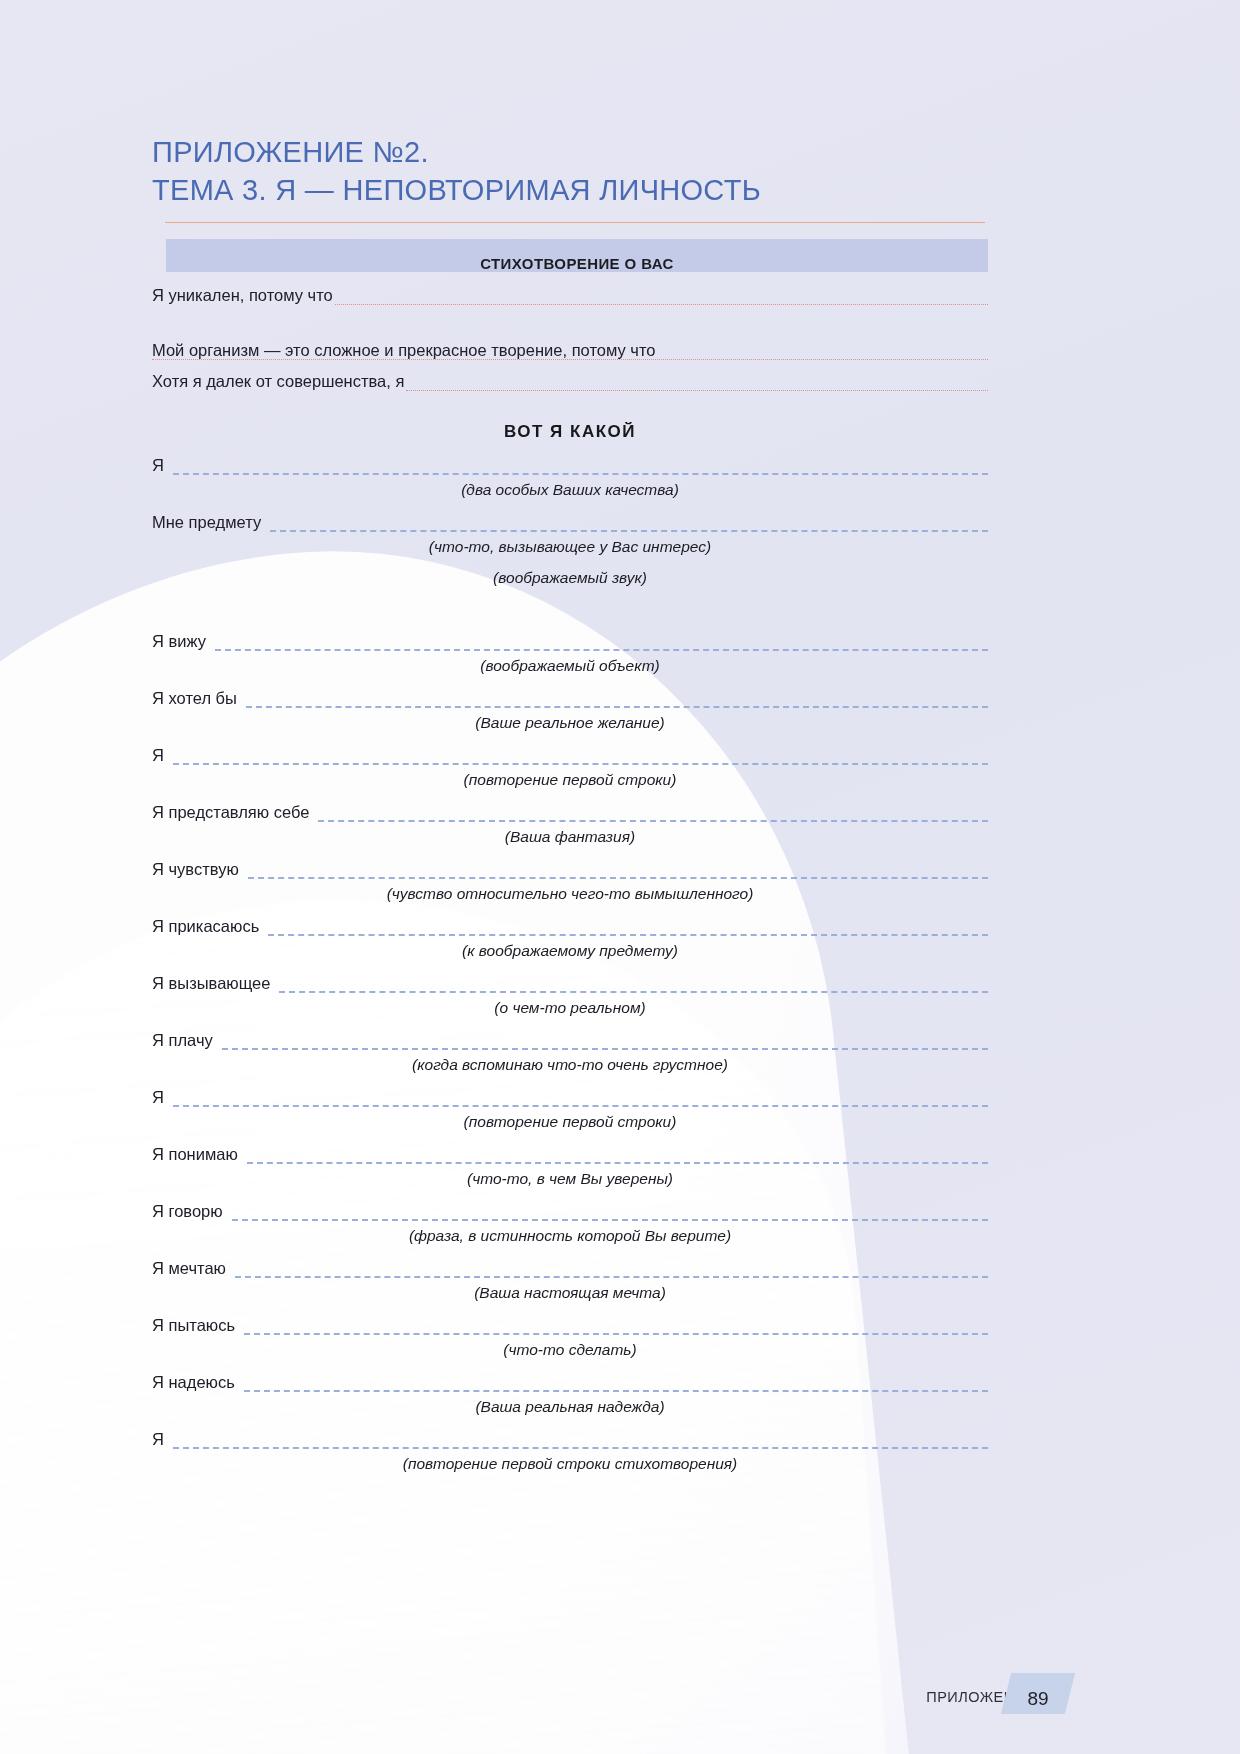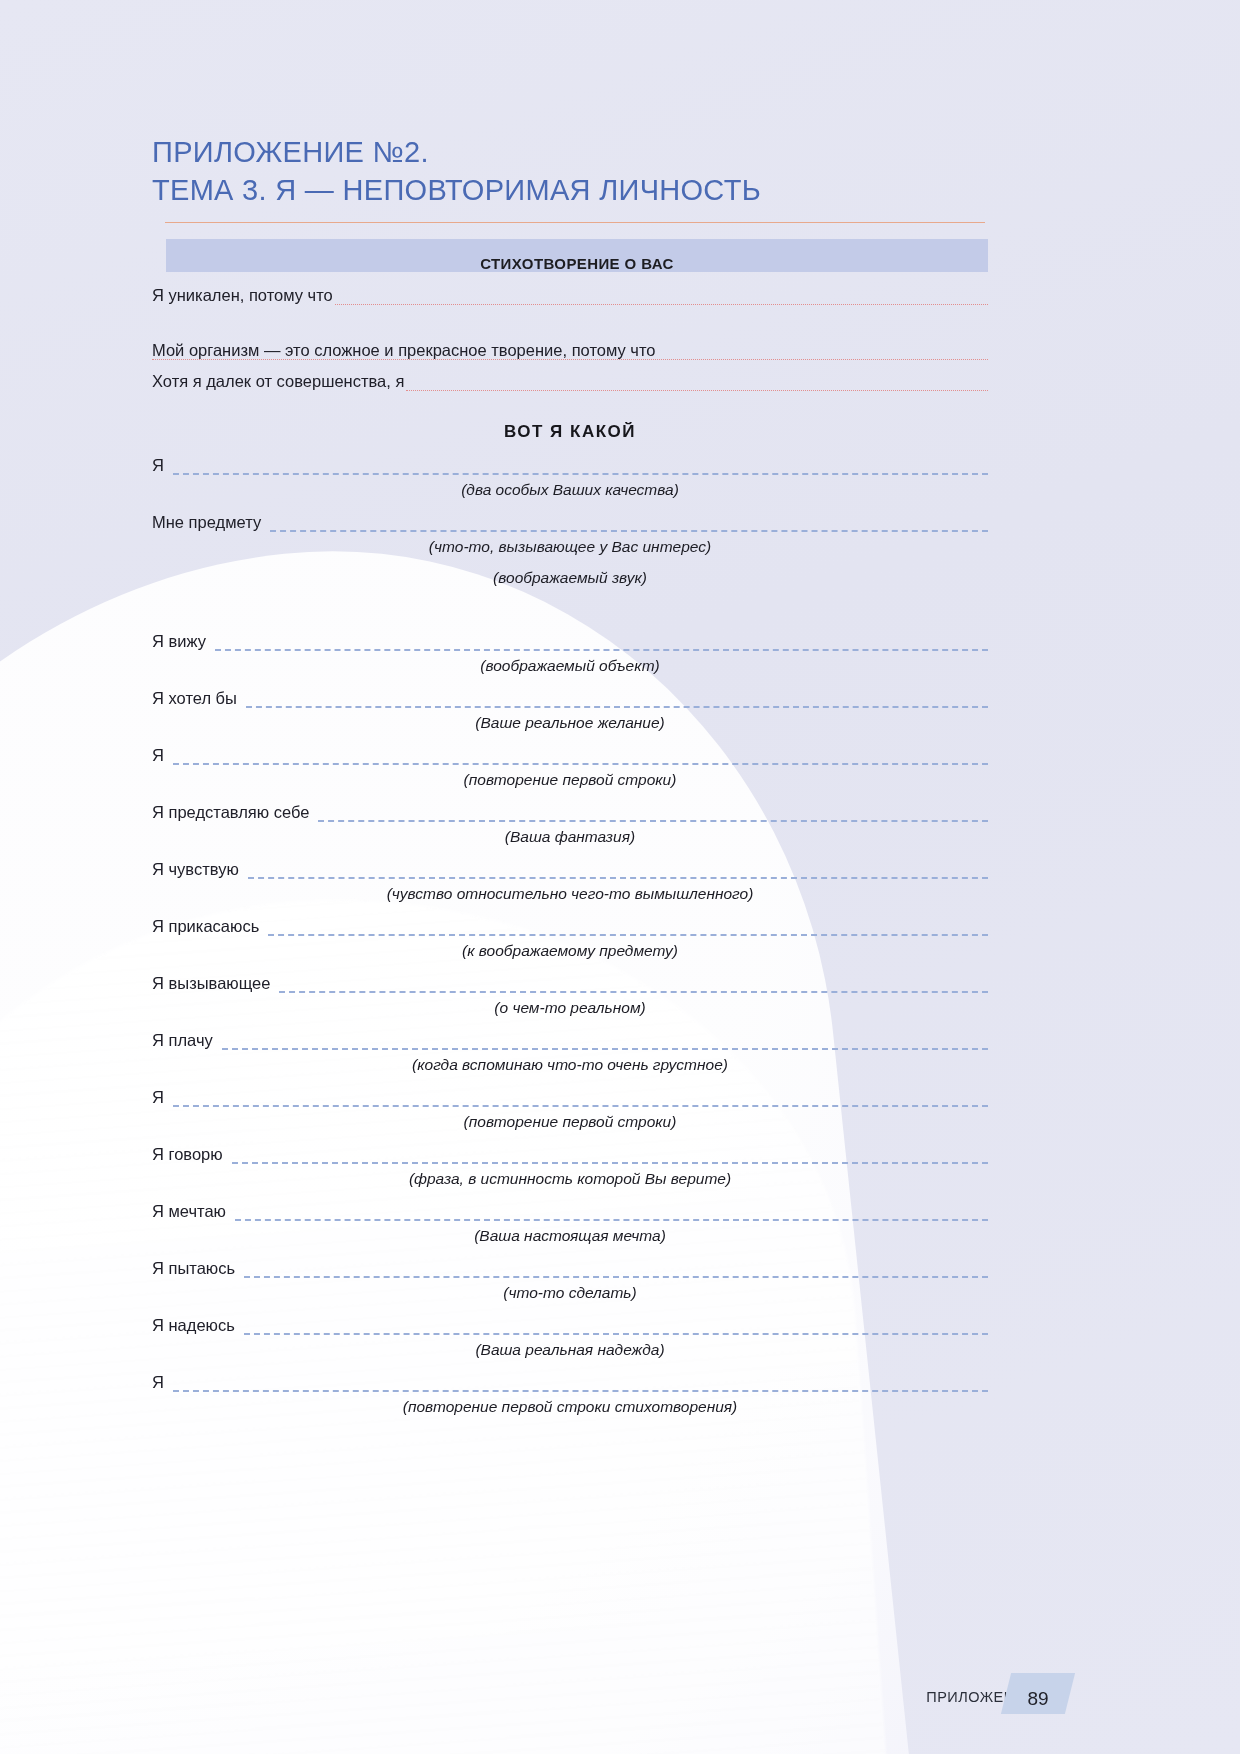--- a/index.html
+++ b/index.html
@@ -332,20 +332,27 @@
       </div>
       <div class="p-row">
         <div class="p-main">
           <span class="lbl">Я</span>
           <span class="dash"></span>
         </div>
         <div class="p-hint">(повторение первой строки)</div>
       </div>
       <div class="p-row">
         <div class="p-main">
+          <span class="lbl">Я понимаю</span>
+          <span class="dash"></span>
+        </div>
+        <div class="p-hint">(что-то, в чем Вы уверены)</div>
+      </div>
+      <div class="p-row">
+        <div class="p-main">
           <span class="lbl">Я говорю</span>
           <span class="dash"></span>
         </div>
         <div class="p-hint">(фраза, в истинность которой Вы верите)</div>
       </div>
       <div class="p-row">
         <div class="p-main">
           <span class="lbl">Я мечтаю</span>
           <span class="dash"></span>
         </div>

